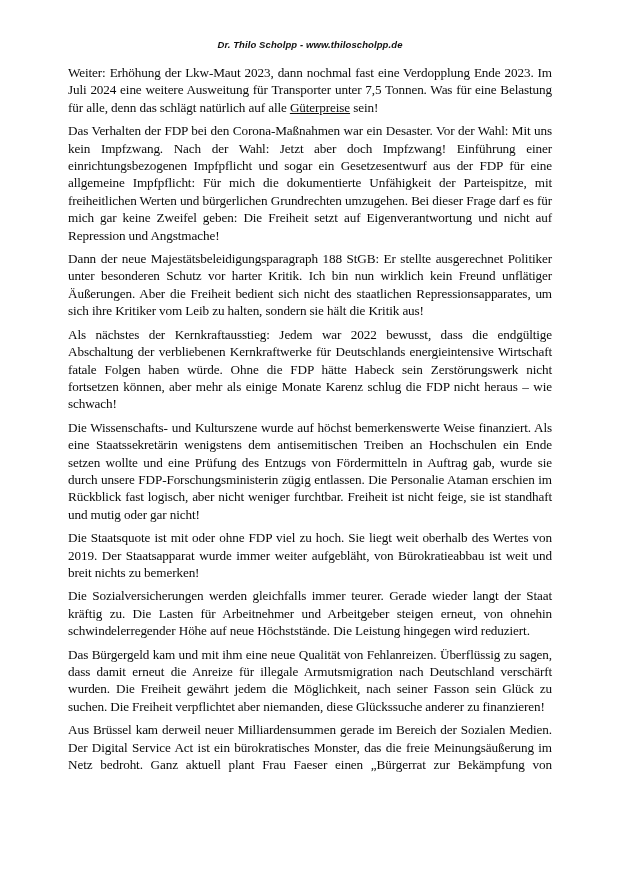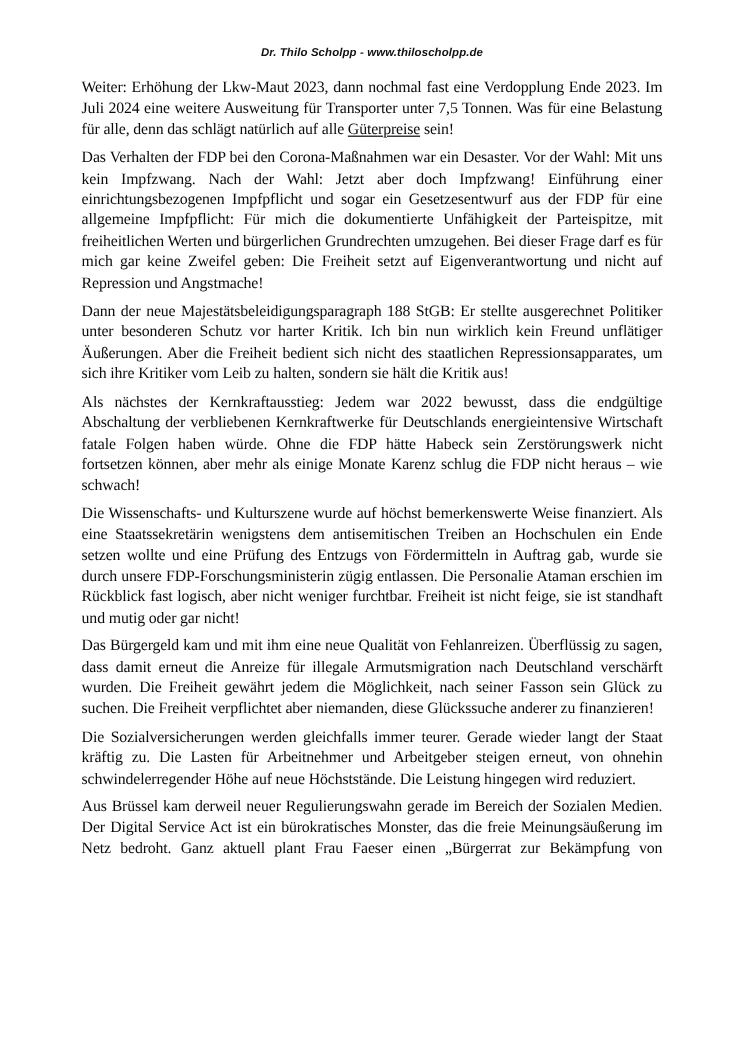--- a/index.html
+++ b/index.html
@@ -65,22 +65,23 @@
 
     <p>Das Verhalten der FDP bei den Corona-Maßnahmen war ein Desaster. Vor der Wahl: Mit uns kein Impfzwang. Nach der Wahl: Jetzt aber doch Impfzwang! Einführung einer einrichtungsbezogenen Impfpflicht und sogar ein Gesetzesentwurf aus der FDP für eine allgemeine Impfpflicht: Für mich die dokumentierte Unfähigkeit der Parteispitze, mit freiheitlichen Werten und bürgerlichen Grundrechten umzugehen. Bei dieser Frage darf es für mich gar keine Zweifel geben: Die Freiheit setzt auf Eigenverantwortung und nicht auf Repression und Angstmache!</p>
 
     <p>Dann der neue Majestätsbeleidigungsparagraph 188 StGB: Er stellte ausgerechnet Politiker unter besonderen Schutz vor harter Kritik. Ich bin nun wirklich kein Freund unflätiger Äußerungen. Aber die Freiheit bedient sich nicht des staatlichen Repressionsapparates, um sich ihre Kritiker vom Leib zu halten, sondern sie hält die Kritik aus!</p>
 
     <p>Als nächstes der Kernkraftausstieg: Jedem war 2022 bewusst, dass die endgültige Abschaltung der verbliebenen Kernkraftwerke für Deutschlands energieintensive Wirtschaft fatale Folgen haben würde. Ohne die FDP hätte Habeck sein Zerstörungswerk nicht fortsetzen können, aber mehr als einige Monate Karenz schlug die FDP nicht heraus – wie schwach!</p>
 
 
     <p>Die Wissenschafts- und Kulturszene wurde auf höchst bemerkenswerte Weise finanziert. Als eine Staatssekretärin wenigstens dem antisemitischen Treiben an Hochschulen ein Ende setzen wollte und eine Prüfung des Entzugs von Fördermitteln in Auftrag gab, wurde sie durch unsere FDP-Forschungsministerin zügig entlassen. Die Personalie Ataman erschien im Rückblick fast logisch, aber nicht weniger furchtbar. Freiheit ist nicht feige, sie ist standhaft und mutig oder gar nicht!</p>
 
+    <p>Die Staatsquote ist mit oder ohne FDP viel zu hoch. Sie liegt weit oberhalb des Wertes von 2019. Der Staatsapparat wurde immer weiter aufgebläht, von Bürokratieabbau ist weit und breit nichts zu bemerken!</p>
+
+    <p>Die Sozialversicherungen werden gleichfalls immer teurer. Gerade wieder langt der Staat kräftig zu. Die Lasten für Arbeitnehmer und Arbeitgeber steigen erneut, von ohnehin schwindelerregender Höhe auf neue Höchststände. Die Leistung hingegen wird reduziert.</p>
 
     <p>Das Bürgergeld kam und mit ihm eine neue Qualität von Fehlanreizen. Überflüssig zu sagen, dass damit erneut die Anreize für illegale Armutsmigration nach Deutschland verschärft wurden. Die Freiheit gewährt jedem die Möglichkeit, nach seiner Fasson sein Glück zu suchen. Die Freiheit verpflichtet aber niemanden, diese Glückssuche anderer zu finanzieren!</p>
 
-    <p>Die Sozialversicherungen werden gleichfalls immer teurer. Gerade wieder langt der Staat kräftig zu. Die Lasten für Arbeitnehmer und Arbeitgeber steigen erneut, von ohnehin schwindelerregender Höhe auf neue Höchststände. Die Leistung hingegen wird reduziert.</p>
-
-    <p class="cont">Aus Brüssel kam derweil neuer Regulierungswahn gerade im Bereich der Sozialen Medien. Der Digital Service Act ist ein bürokratisches Monster, das die freie Meinungsäußerung im Netz bedroht. Ganz aktuell plant Frau Faeser einen „Bürgerrat zur Bekämpfung von</p>
+    <p class="cont">Aus Brüssel kam derweil neuer Milliardensummen gerade im Bereich der Sozialen Medien. Der Digital Service Act ist ein bürokratisches Monster, das die freie Meinungsäußerung im Netz bedroht. Ganz aktuell plant Frau Faeser einen „Bürgerrat zur Bekämpfung von</p>
 
   </div>
 
 </div>
 
 </body></html>

